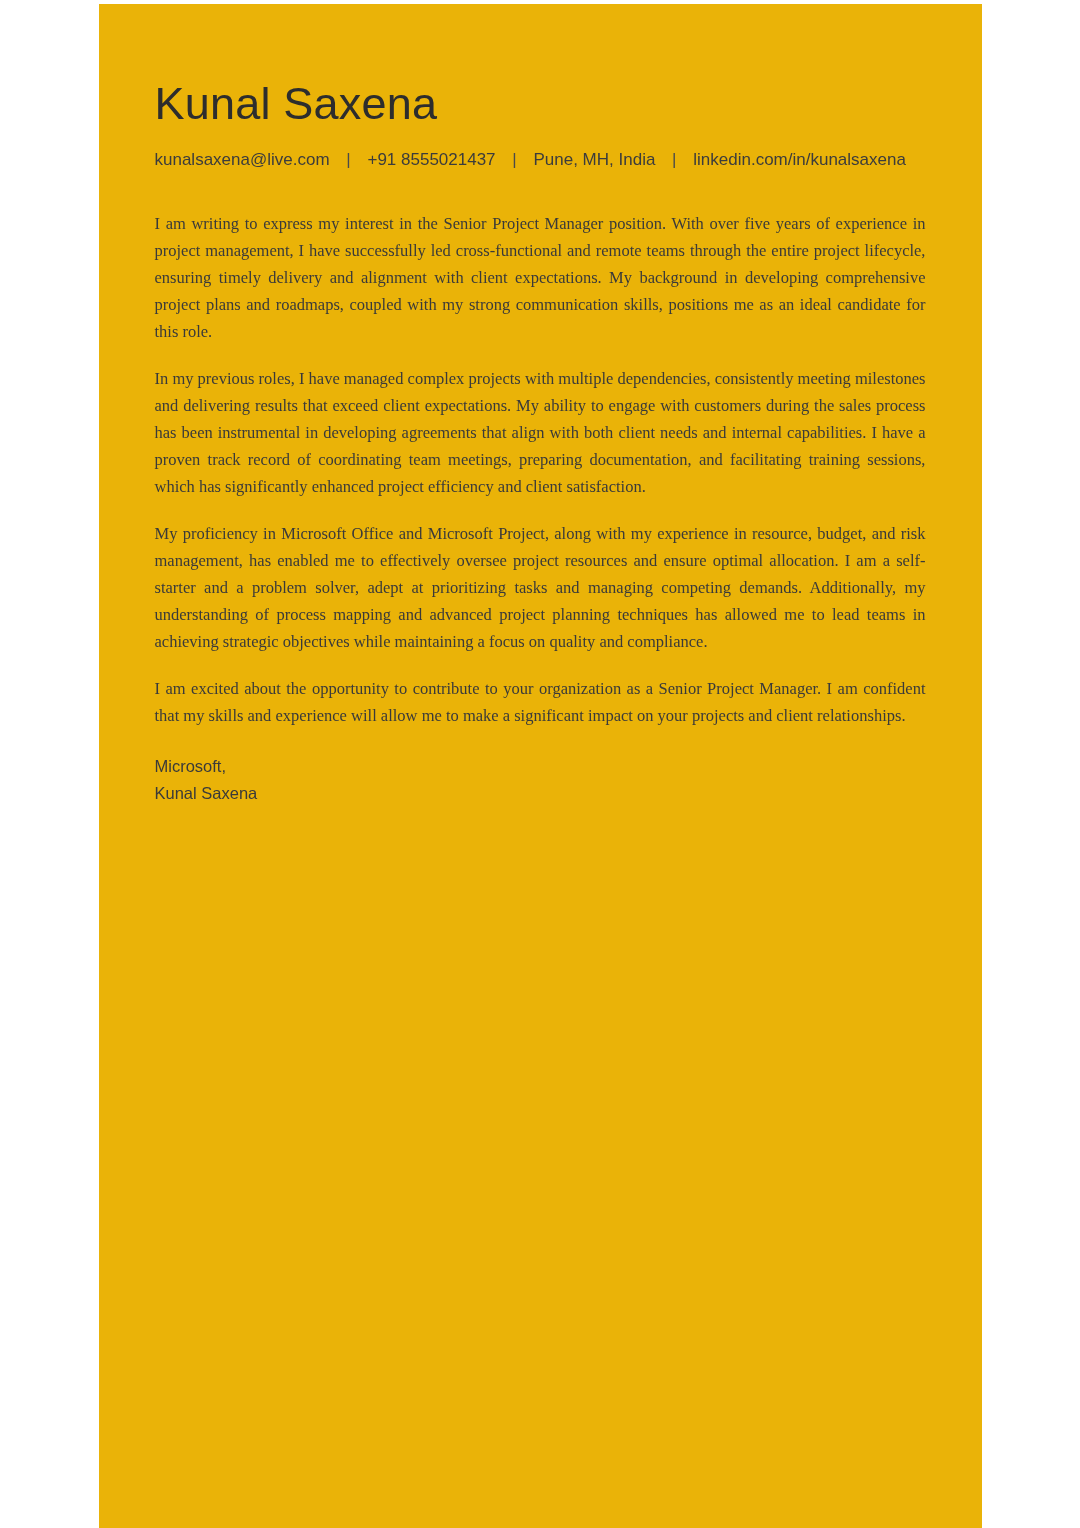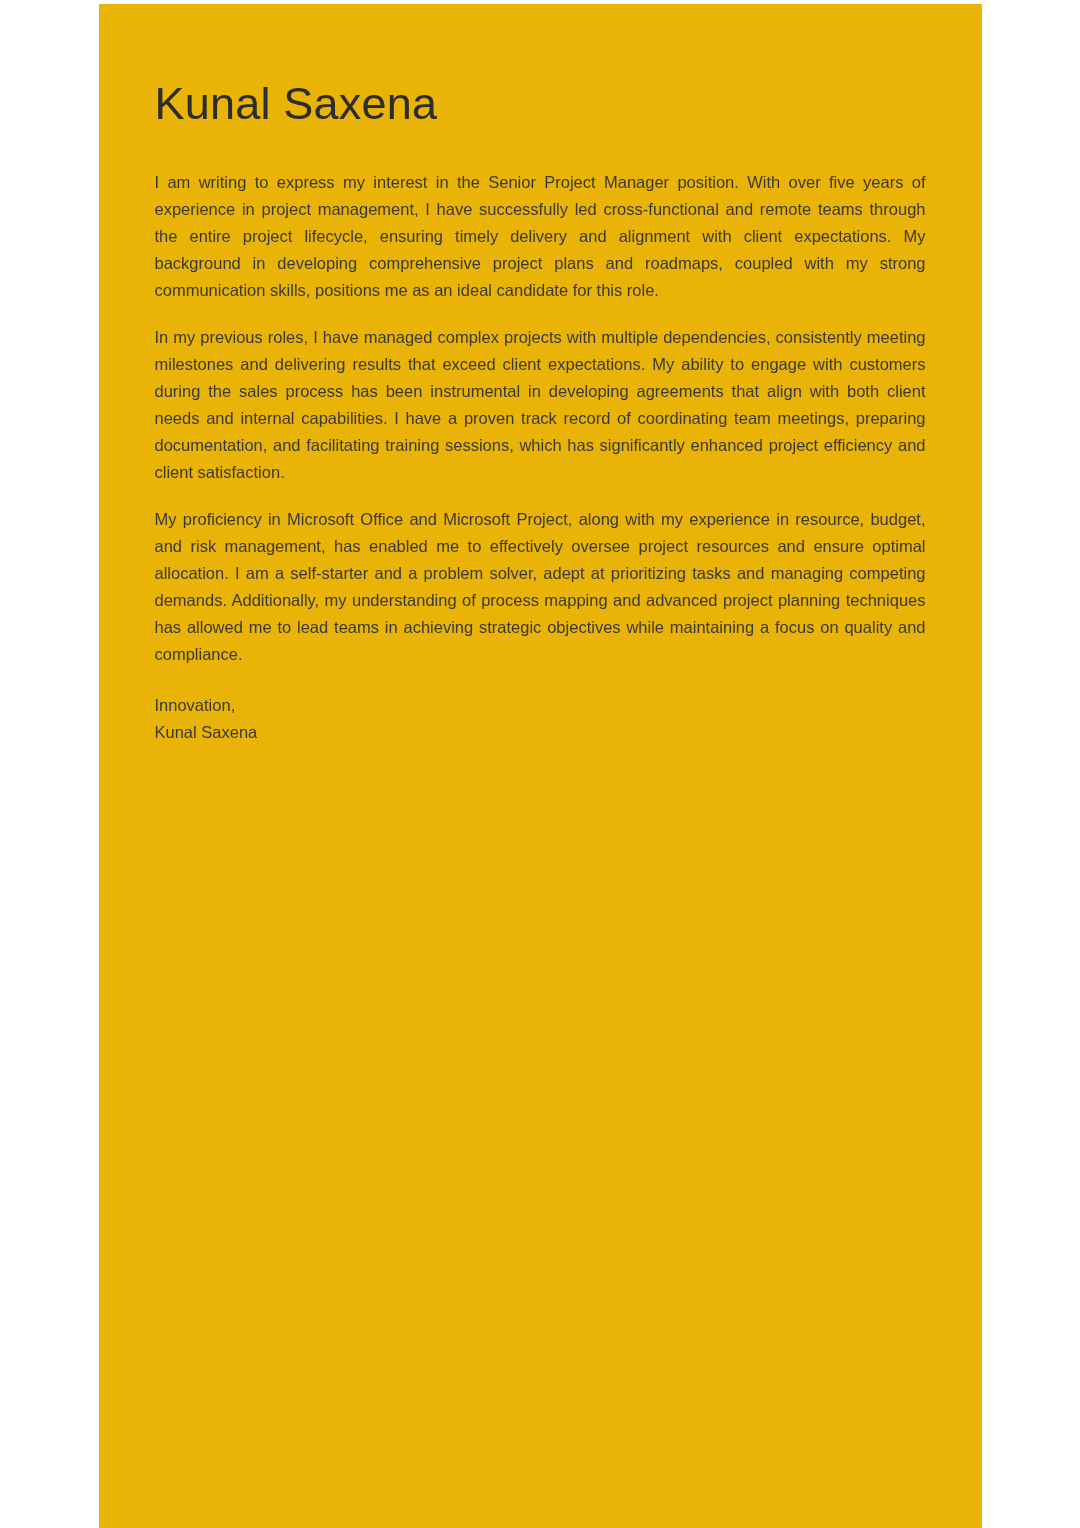--- a/index.html
+++ b/index.html
@@ -42,45 +42,56 @@
   .letter-body {
     margin-top: 40px;
     font-size: 16.5px;
     line-height: 27px;
     color: #3a3a3a;
   }
   .salutation { margin: 0 0 26px 0; }
   .para {
     margin: 0 0 20px 0;
     text-align: justify;
+    font-family: Liberation Serif, serif;
   }
   .closing {
     margin: 24px 0 0 0;
     line-height: 27px;
   }
 </style>
 </head>
 <body>
 
 <div class="page">
 
   <header>
     <h1 class="candidate-name">Kunal Saxena</h1>
 
 
+    <div class="contact-line">
+      <span>kunalsaxena@live.com</span>
+      <span class="sep">|</span>
+      <span>+91 8555021437</span>
+      <span class="sep">|</span>
+      <span>Pune, MH, India</span>
+      <span class="sep">|</span>
+      <span>linkedin.com/in/kunalsaxena</span>
+    </div>
   </header>
 
   <main class="letter-body">
 
     <p class="para">I am writing to express my interest in the Senior Project Manager position. With over five years of experience in project management, I have successfully led cross-functional and remote teams through the entire project lifecycle, ensuring timely delivery and alignment with client expectations. My background in developing comprehensive project plans and roadmaps, coupled with my strong communication skills, positions me as an ideal candidate for this role.</p>
 
     <p class="para">In my previous roles, I have managed complex projects with multiple dependencies, consistently meeting milestones and delivering results that exceed client expectations. My ability to engage with customers during the sales process has been instrumental in developing agreements that align with both client needs and internal capabilities. I have a proven track record of coordinating team meetings, preparing documentation, and facilitating training sessions, which has significantly enhanced project efficiency and client satisfaction.</p>
 
     <p class="para">My proficiency in Microsoft Office and Microsoft Project, along with my experience in resource, budget, and risk management, has enabled me to effectively oversee project resources and ensure optimal allocation. I am a self-starter and a problem solver, adept at prioritizing tasks and managing competing demands. Additionally, my understanding of process mapping and advanced project planning techniques has allowed me to lead teams in achieving strategic objectives while maintaining a focus on quality and compliance.</p>
 
+    <p class="para">I am excited about the opportunity to contribute to your organization as a Senior Project Manager. I am confident that my skills and experience will allow me to make a significant impact on your projects and client relationships.</p>
 
     <p class="closing">
-      <span>Innovation,</span><br>
+      <span>Microsoft,</span><br>
       <span>Kunal Saxena</span>
     </p>
   </main>
 
 </div>
 
 </body></html>

